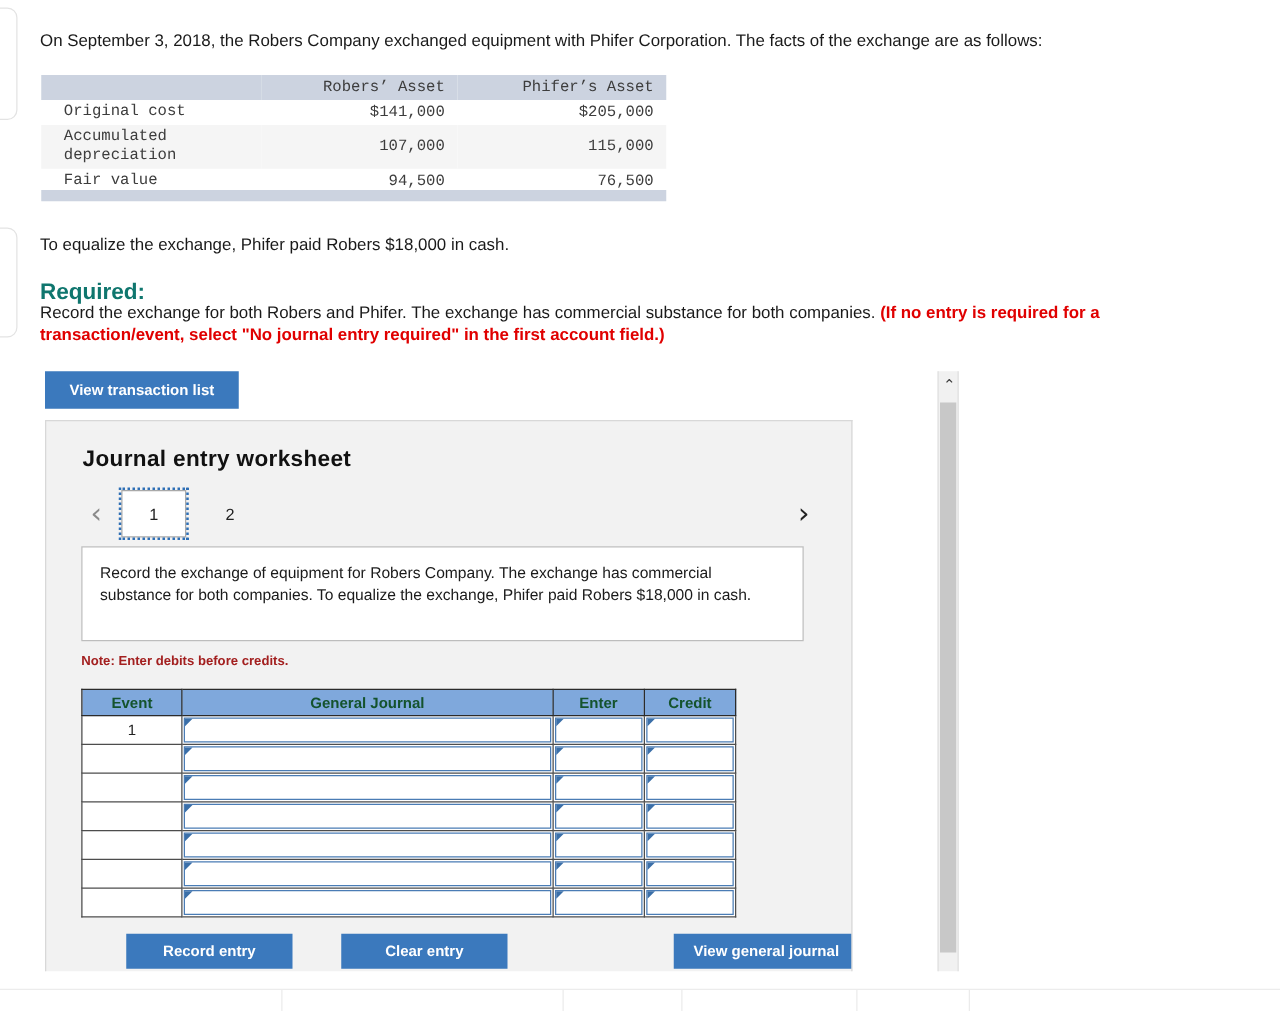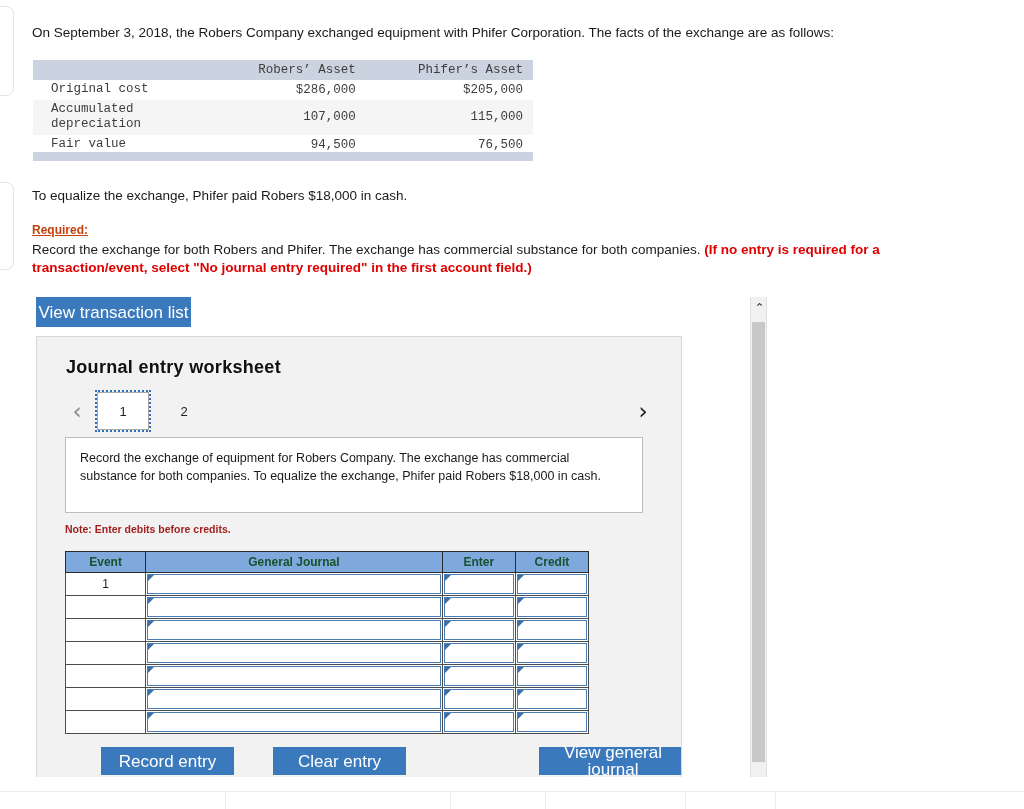--- a/index.html
+++ b/index.html
@@ -81,46 +81,45 @@
 
   .equalize-text {
     position: absolute;
     left: 32px; top: 188px;
     font-size: 13.5px;
     color: #1a1a1a;
   }
   .required-label {
     position: absolute;
     left: 32px; top: 223px;
-    font-size: 12px;
+    font-size: 18px;
     font-weight: bold;
-    color: #c2410c;
-    text-decoration: underline;
+    color: #0f766e;
   }
   .required-body {
     position: absolute;
     left: 32px; top: 241px;
     width: 910px;
     font-size: 13.5px;
     color: #1a1a1a;
     line-height: 1.35;
   }
   .required-body .warn {
     color: #e00000;
     font-weight: bold;
   }
 
   
   .btn {
     background: #3b79bd;
     color: #ffffff;
     border: none;
     font-family: "Liberation Sans", sans-serif;
-    font-size: 17px;
-    font-weight: normal;
+    font-size: 12px;
+    font-weight: bold;
     cursor: pointer;
     padding: 0;
     text-align: center;
     line-height: 1;
     display: flex;
     align-items: center;
     justify-content: center;
   }
   .btn-view-transactions {
     position: absolute;
@@ -337,21 +336,21 @@
     <thead>
       <tr>
         <th class="blank"></th>
         <th>Robers’ Asset</th>
         <th>Phifer’s Asset</th>
       </tr>
     </thead>
     <tbody>
       <tr>
         <td class="label">Original cost</td>
-        <td>$286,000</td>
+        <td>$141,000</td>
         <td>$205,000</td>
       </tr>
       <tr class="shaded">
         <td class="label">Accumulated
 depreciation</td>
         <td>107,000</td>
         <td>115,000</td>
       </tr>
       <tr>
         <td class="label">Fair value</td>

